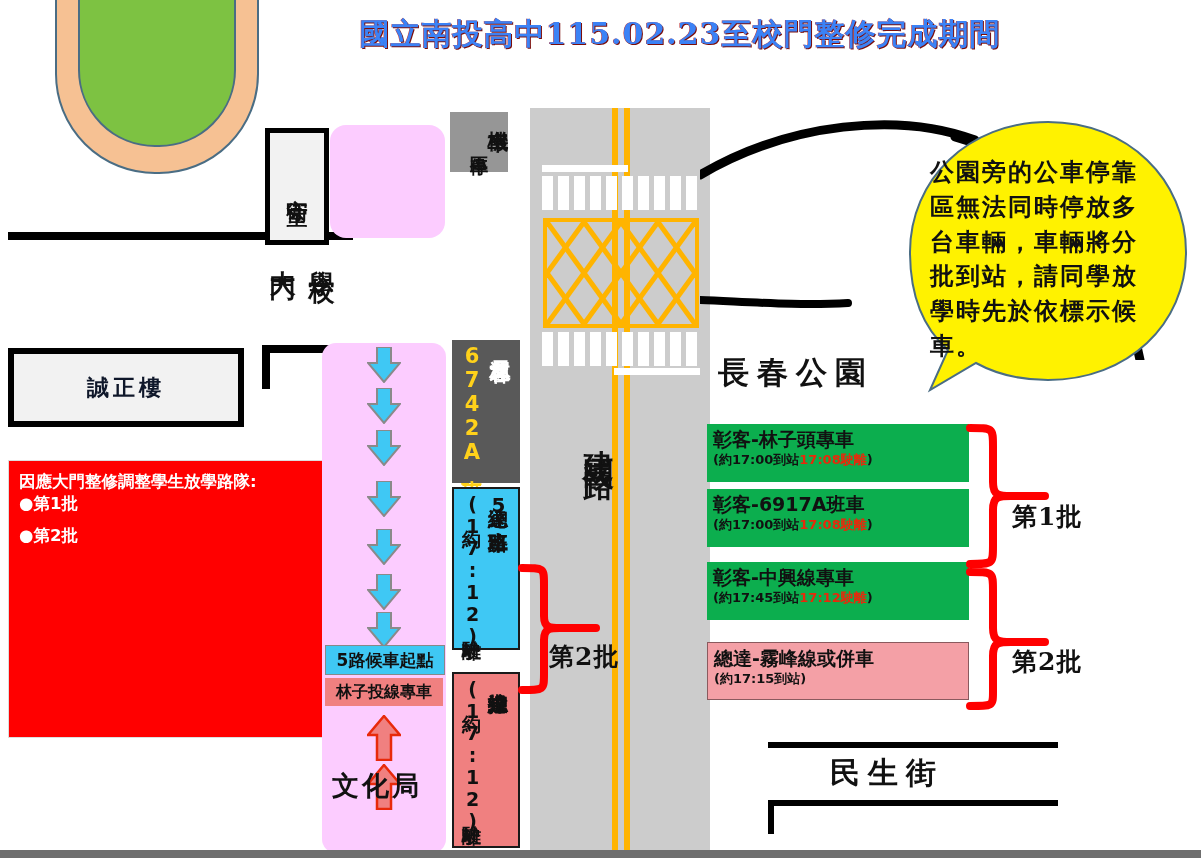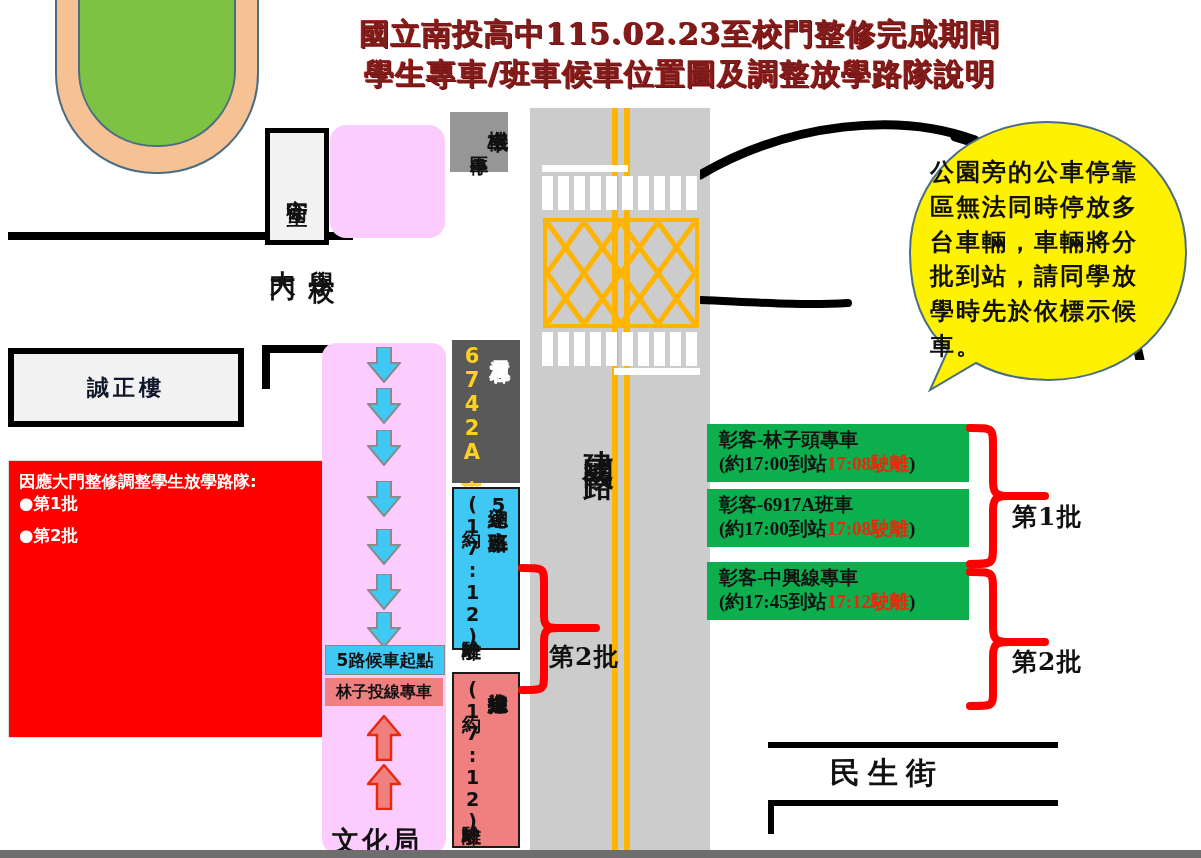--- a/index.html
+++ b/index.html
@@ -4,21 +4,21 @@
 <style>
   html,body{margin:0;padding:0;background:#fff;}
   body{font-family:"DejaVu Sans","Liberation Sans",sans-serif;}
   #stage{position:relative;width:1201px;height:858px;background:#ffffff;overflow:hidden;}
 
   .abs{position:absolute;}
 
   
   #title{
     left:280px;top:14px;width:800px;text-align:center;
-    color:#7f1d1d;font-weight:bold;font-size:30px;line-height:1.32;
+    color:#3b82f6;font-weight:bold;font-size:30px;line-height:1.32;
     letter-spacing:1px;
     text-shadow:1px 1px 0 #7a0d0a, -0.5px -0.5px 0 #d13b33;
     font-family:"DejaVu Serif","Liberation Serif",serif;
   }
   #title .tline{display:block;white-space:nowrap;}
 
   
   #track{
     left:55px;top:-120px;width:200px;height:290px;
     background:#F6C193;border:2px solid #4a6d84;
@@ -95,21 +95,21 @@
   .uarrow{position:absolute;left:50%;transform:translateX(-50%);width:34px;height:46px;}
 
   
   #stop5{left:325px;top:645px;width:118px;height:28px;background:#3FC8F4;border:1px solid #888;
          display:flex;align-items:center;justify-content:center;}
   #stop5 span{font-size:17px;font-weight:bold;color:#111;}
   #stopct{left:325px;top:678px;width:118px;height:28px;background:#F08080;
          display:flex;align-items:center;justify-content:center;}
   #stopct span{font-size:16px;font-weight:bold;color:#111;}
 
-  #culture{left:322px;top:823px;width:110px;text-align:center;font-size:27px;font-weight:bold;
+  #culture{left:322px;top:768px;width:110px;text-align:center;font-size:27px;font-weight:bold;
            color:#111;letter-spacing:3px;font-family:"DejaVu Serif","Liberation Serif",serif;}
 
   
   .vbox{position:absolute;display:flex;flex-direction:row-reverse;align-items:flex-start;
         justify-content:center;padding-top:4px;box-sizing:border-box;}
   .vbox .big{writing-mode:vertical-rl;text-orientation:upright;font-weight:bold;}
   .vbox .sml{writing-mode:vertical-rl;text-orientation:upright;font-weight:bold;}
 
   #yl{left:452px;top:340px;width:68px;height:143px;background:#595959;}
   #yl .big{font-size:21px;color:#fff;letter-spacing:0px;}
@@ -143,24 +143,24 @@
   #park-name{left:718px;top:352px;font-size:31px;font-weight:bold;color:#111;letter-spacing:8px;
              font-family:"DejaVu Serif","Liberation Serif",serif;}
 
   
   #callout{left:900px;top:118px;width:290px;height:275px;}
   #callout-text{left:930px;top:155px;width:215px;font-size:24px;font-weight:bold;color:#111;
                 line-height:1.45;letter-spacing:2px;
                 font-family:"DejaVu Serif","Liberation Serif",serif;}
 
   
-  .busbox{position:absolute;left:707px;width:262px;height:58px;padding:4px 0 0 12px;
-          box-sizing:border-box;font-family:Liberation Serif, serif;}
+  .busbox{position:absolute;left:707px;width:262px;height:58px;padding:4px 0 0 6px;
+          box-sizing:border-box;}
   .busbox .ln1{font-size:19px;font-weight:bold;color:#111;line-height:1.25;}
-  .busbox .ln2{font-size:19px;font-weight:bold;color:#111;line-height:1.25;}
+  .busbox .ln2{font-size:13px;font-weight:bold;color:#111;line-height:1.25;}
   .busbox .red{color:#E8290B;}
   .green{background:#0CAE4E;}
   .pinkb{background:#F4A0A6;border:1px solid #8a5a5e;}
 
   
   .batch{position:absolute;font-size:25px;font-weight:bold;color:#111;letter-spacing:1px;
          font-family:"DejaVu Serif","Liberation Serif",serif;}
 
   
   #ms-top{left:768px;top:742px;width:290px;height:6px;background:#000;}
@@ -171,21 +171,20 @@
 
   #bottombar{left:0;top:850px;width:1201px;height:8px;background:#6E6E6E;}
 </style>
 </head>
 <body>
 
 <div id="stage">
 
   <div id="title" class="abs">
     <span class="tline">國立南投高中115.02.23至校門整修完成期間</span>
-    <span class="tline">學生專車/班車候車位置圖及調整放學路隊說明</span>
   </div>
 
   <div id="track" class="abs"></div>
   <div id="field" class="abs"></div>
 
   <div id="wall-left" class="abs wall"></div>
   <div id="wall-right" class="abs wall"></div>
   <div id="wall-right-v" class="abs wall"></div>
 
   <div id="plaza" class="abs"></div>
@@ -316,20 +315,21 @@
   </div>
   <div id="stopbar-bot" class="abs"></div>
 
   <div id="road-name" class="abs">建國路</div>
 
   <svg id="park-curve" class="abs" viewBox="0 0 500 250">
     <path d="M0,65 C90,12 200,2 275,30" stroke="#000" stroke-width="9" fill="none" stroke-linecap="round"></path>
     <path d="M255,27 C360,55 420,150 440,250" stroke="#000" stroke-width="9" fill="none" stroke-linecap="round"></path>
     <path d="M0,190 C50,192 100,196 148,193" stroke="#000" stroke-width="8" fill="none" stroke-linecap="round"></path>
   </svg>
+  <div id="park-name" class="abs">長春公園</div>
 
   <svg id="callout" class="abs" viewBox="0 0 290 275">
     <path d="M148,4 C228,4 286,62 286,134 C286,206 228,262 148,262 C120,262 96,256 76,245 L30,272 L48,232 C22,209 10,174 10,134 C10,62 68,4 148,4 Z" fill="#FFF200" stroke="#4a6d84" stroke-width="2"></path>
   </svg>
   <div id="callout-text" class="abs">公園旁的公車停靠區無法同時停放多台車輛，車輛將分批到站，請同學放學時先於依標示候車。</div>
 
   <div class="busbox green" style="top:424px">
     <div class="ln1">彰客-林子頭專車</div>
     <div class="ln2"><span>(約17:00到站</span><span class="red">17:08駛離</span><span>)</span></div>
   </div>
@@ -337,20 +337,24 @@
   <div class="busbox green" style="top:489px">
     <div class="ln1">彰客-6917A班車</div>
     <div class="ln2"><span>(約17:00到站</span><span class="red">17:08駛離</span><span>)</span></div>
   </div>
 
   <div class="busbox green" style="top:562px">
     <div class="ln1">彰客-中興線專車</div>
     <div class="ln2"><span>(約17:45到站</span><span class="red">17:12駛離</span><span>)</span></div>
   </div>
 
+  <div class="busbox pinkb" style="top:642px">
+    <div class="ln1">總達-霧峰線或併車</div>
+    <div class="ln2">(約17:15到站)</div>
+  </div>
 
   <svg class="abs" style="left:965px;top:420px;width:120px;height:290px" viewBox="0 0 120 290">
     <path d="M5,8 C28,8 28,8 28,26 L28,62 C28,76 34,76 46,76 C34,76 28,76 28,90 L28,126 C28,144 28,144 5,144" stroke="#FF0000" stroke-width="8" fill="none" stroke-linecap="round"></path>
     <line x1="46" y1="76" x2="80" y2="76" stroke="#FF0000" stroke-width="8" stroke-linecap="round"></line>
     <path d="M5,152 C28,152 28,152 28,170 L28,208 C28,222 34,222 46,222 C34,222 28,222 28,236 L28,272 C28,286 28,286 5,286" stroke="#FF0000" stroke-width="8" fill="none" stroke-linecap="round"></path>
     <line x1="46" y1="222" x2="80" y2="222" stroke="#FF0000" stroke-width="8" stroke-linecap="round"></line>
   </svg>
 
   <div class="batch abs" style="left:1012px;top:500px">第1批</div>
   <div class="batch abs" style="left:1012px;top:645px">第2批</div>

